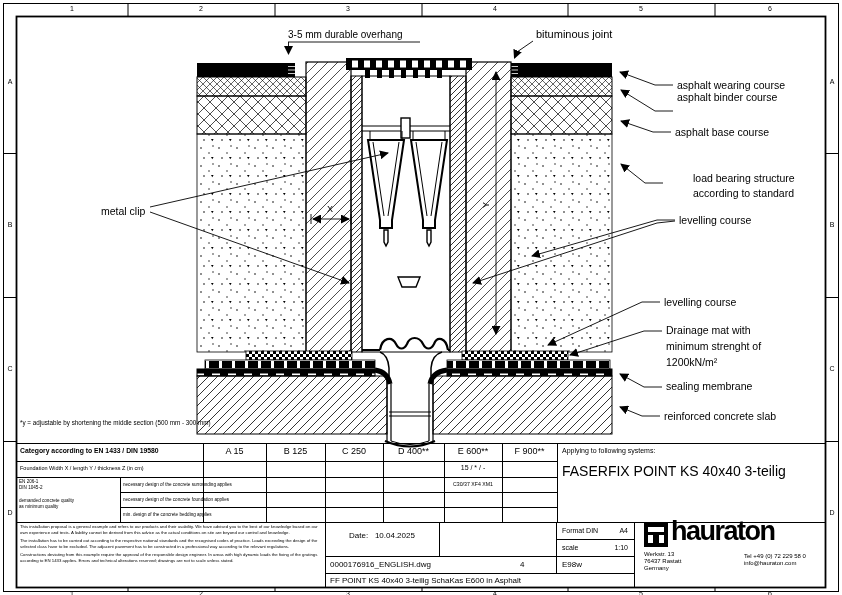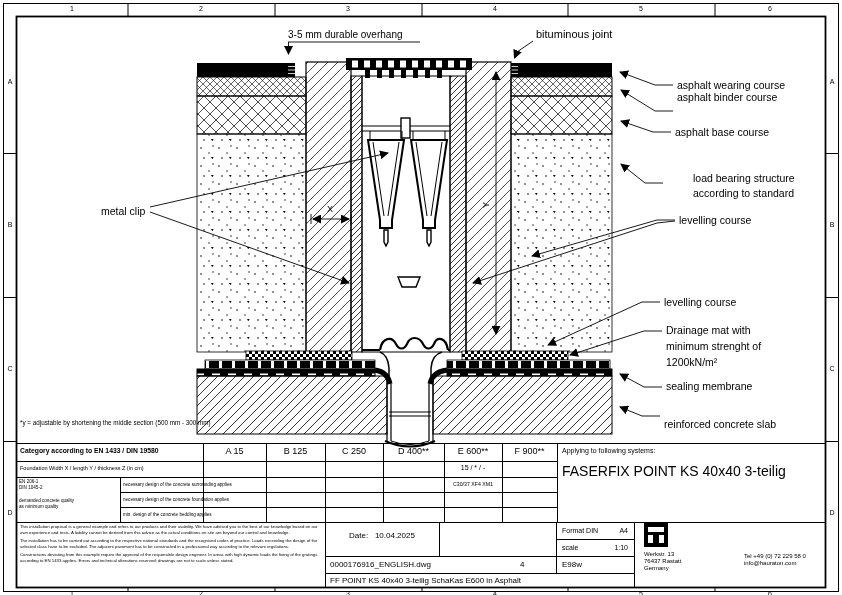--- a/index.html
+++ b/index.html
@@ -236,21 +236,21 @@
   <div class="lbl" style="left:677px;top:91px;">asphalt binder course</div>
   <div class="lbl" style="left:675px;top:126px;">asphalt base course</div>
   <div class="lbl pre" style="left:667px;top:171px;line-height:15px;margin-left:26px;">load bearing structure
 according to standard</div>
   <div class="lbl" style="left:679px;top:214px;">levelling course</div>
   <div class="lbl" style="left:664px;top:296px;">levelling course</div>
   <div class="lbl pre" style="left:666px;top:322px;line-height:16px;">Drainage mat with
 minimum strenght of
 1200kN/m²</div>
   <div class="lbl" style="left:666px;top:380px;">sealing membrane</div>
-  <div class="lbl" style="left:664px;top:410px;margin-top:8px;">reinforced concrete slab</div>
+  <div class="lbl" style="left:664px;top:410px;">reinforced concrete slab</div>
   <div class="lbl" style="left:101px;top:205px;">metal clip</div>
   <div class="small-note">*y = adjustable by shortening the middle section (500 mm - 300 mm)</div>
 
   <div class="abs" style="left:20px;top:447px;font-size:6.8px;font-weight:bold;">Category according to EN 1433 / DIN 19580</div>
   <div class="cellc" style="left:203px;width:63px;top:446px;font-size:9px;">A 15</div>
   <div class="cellc" style="left:266px;width:59px;top:446px;font-size:9px;">B 125</div>
   <div class="cellc" style="left:325px;width:58px;top:446px;font-size:9px;">C 250</div>
   <div class="cellc" style="left:383px;width:61px;top:446px;font-size:9px;">D 400**</div>
   <div class="cellc" style="left:444px;width:58px;top:446px;font-size:9px;">E 600**</div>
   <div class="cellc" style="left:502px;width:55px;top:446px;font-size:9px;">F 900**</div>
@@ -287,19 +287,20 @@
   <div class="abs" style="left:330px;top:560px;font-size:8px;">0000176916_ENGLISH.dwg</div>
   <div class="abs" style="left:520px;top:560px;font-size:8px;">4</div>
   <div class="abs" style="left:562px;top:560px;font-size:8px;">E98w</div>
   <div class="abs" style="left:330px;top:576px;font-size:8px;">FF POINT KS 40x40 3-teilig  SchaKas  E600 in Asphalt</div>
 
   <div class="logo-mark">
     <i style="left:4px;top:4px;width:16px;height:5px;"></i>
     <i style="left:4px;top:12px;width:5px;height:8px;"></i>
     <i style="left:15px;top:12px;width:5px;height:8px;"></i>
   </div>
+  <div class="logo-word">hauraton</div>
   <div class="addr" style="left:644px;top:551px;">Werkstr. 13
 76437 Rastatt
 Germany</div>
   <div class="addr" style="left:744px;top:553px;">Tel +49 (0) 72 229 58 0
 info@hauraton.com</div>
 
 </div>
 
 </body></html>

